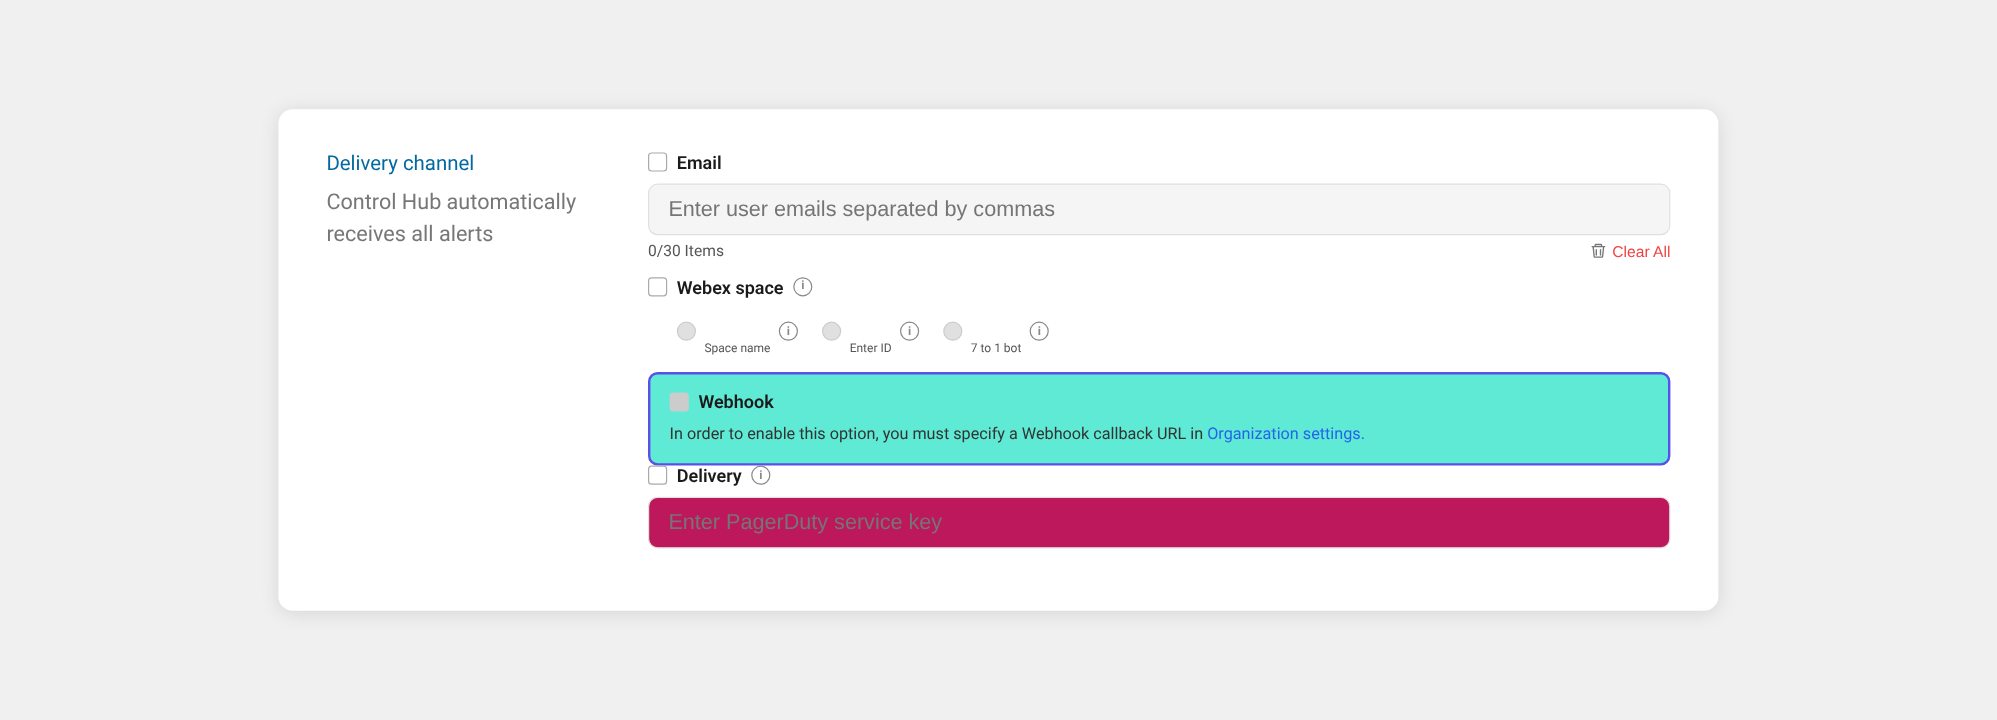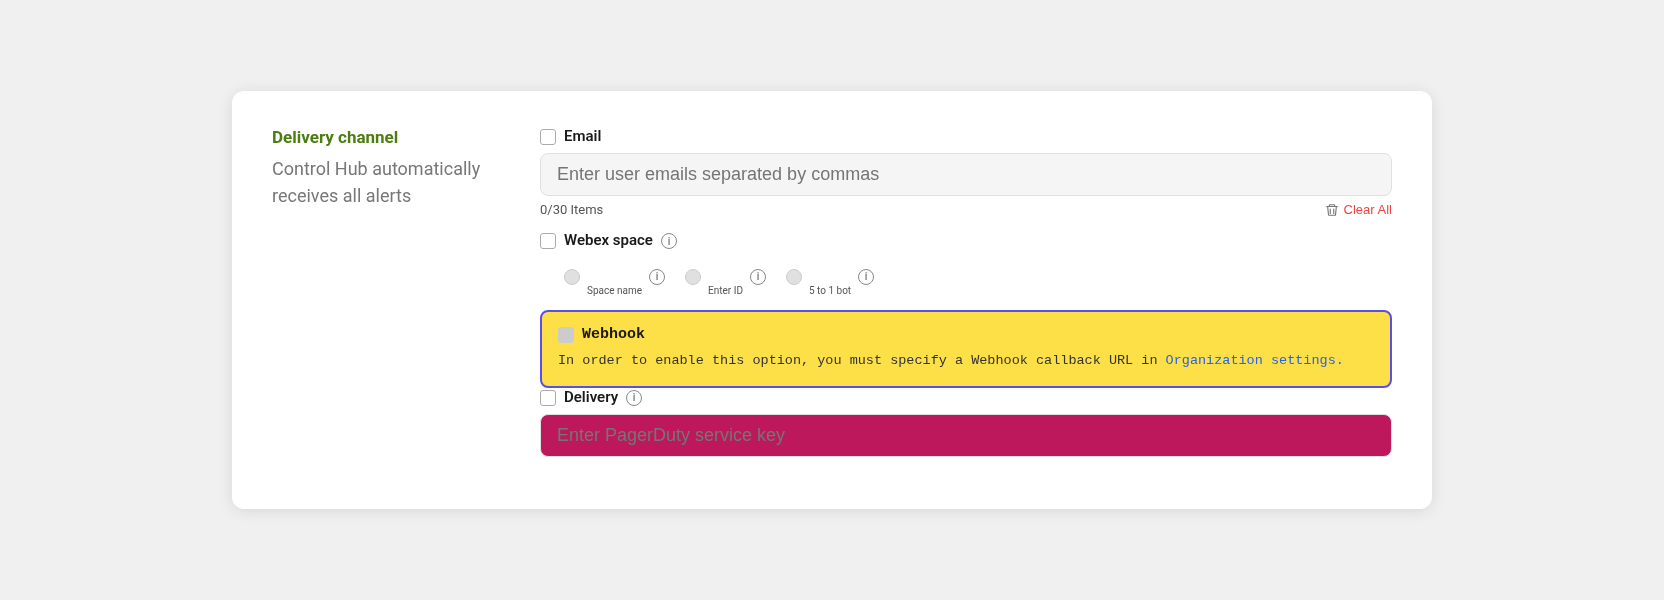--- a/index.html
+++ b/index.html
@@ -23,38 +23,38 @@
     .layout {
       display: flex;
       gap: 48px;
     }
     .left-col {
       min-width: 200px;
       max-width: 220px;
     }
     .section-title {
       font-size: 17px;
-      font-weight: 700;
-      color: #4d7c0f;
+      font-weight: 400;
+      color: #0369a1;
       margin-bottom: 8px;
     }
     .section-desc {
       font-size: 18px;
       color: #777;
       line-height: 1.5;
     }
     .right-col {
       flex: 1;
     }
     .channel-row {
       margin-bottom: 14px;
     }
     .checkbox-row {
       display: flex;
-      align-items: flex-end;
+      align-items: flex-start;
       gap: 8px;
       margin-bottom: 8px;
     }
     .checkbox {
       width: 16px;
       height: 16px;
       border: 1.5px solid #aaa;
       border-radius: 3px;
       background: #fff;
       flex-shrink: 0;
@@ -142,22 +142,21 @@
     }
     .radio-label {
       font-size: 10px;
       color: #555;
       margin-top: 28px;
     }
     .webhook-box {
       border: 2px solid #5b4fe9;
       border-radius: 8px;
       padding: 14px 16px;
-      background: #fde047;
-      font-family: Liberation Mono, monospace;
+      background: #5eead4;
     }
     .webhook-header {
       display: flex;
       align-items: center;
       gap: 8px;
       margin-bottom: 8px;
     }
     .webhook-square {
       width: 16px;
       height: 16px;
@@ -224,21 +223,21 @@
             <span class="radio-label">Space name</span>
             <span class="info-icon">i</span>
           </div>
           <div class="radio-option">
             <div class="radio-circle"></div>
             <span class="radio-label">Enter ID</span>
             <span class="info-icon">i</span>
           </div>
           <div class="radio-option">
             <div class="radio-circle"></div>
-            <span class="radio-label">5 to 1 bot</span>
+            <span class="radio-label">7 to 1 bot</span>
             <span class="info-icon">i</span>
           </div>
         </div>
       </div>
 
       <div class="webhook-box">
         <div class="webhook-header">
           <div class="webhook-square"></div>
           <span class="webhook-label">Webhook</span>
         </div>

